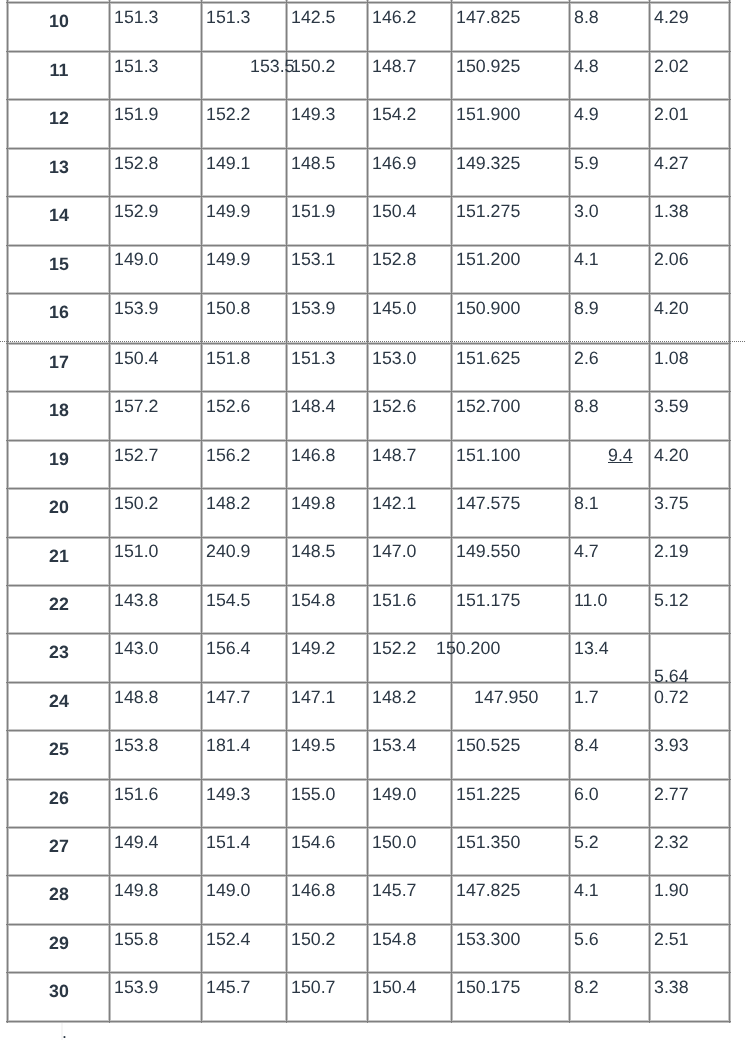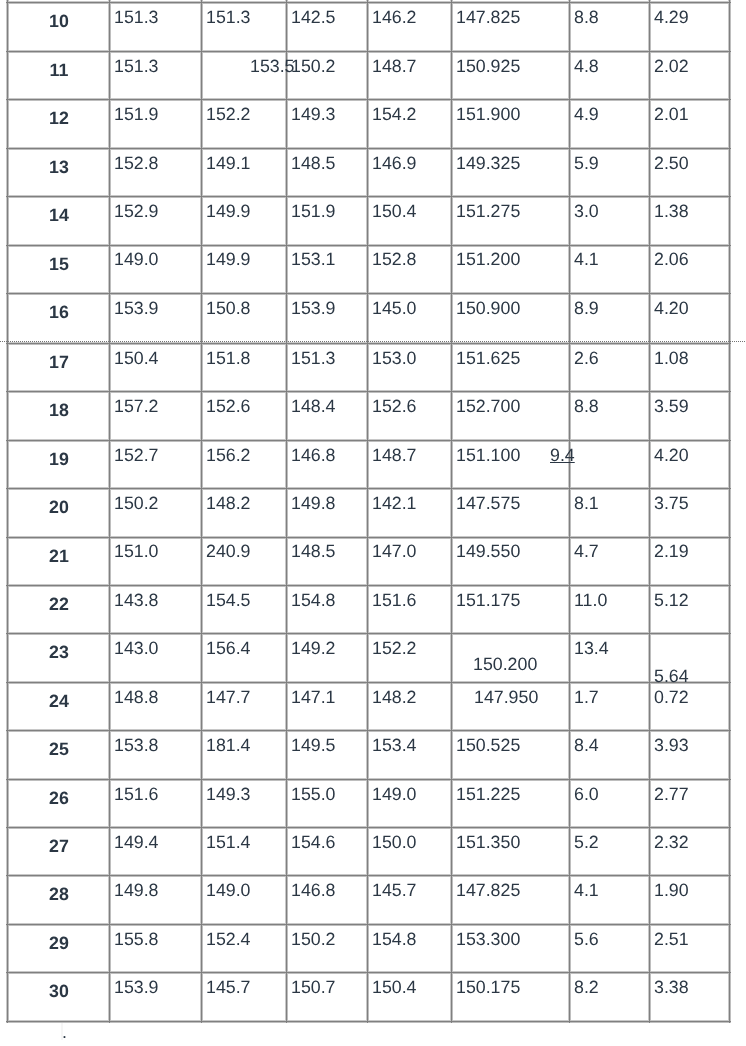--- a/index.html
+++ b/index.html
@@ -120,21 +120,21 @@
       <div class="cellv" style="left: 456.2px; top: 106.16px;">151.900</div>
       <div class="cellv" style="left: 574.2px; top: 106.16px;">4.9</div>
       <div class="cellv" style="left: 654.2px; top: 106.16px;">2.01</div>
       <div class="cellidx" style="left: 8.2px; width: 102px; top: 158.68px;">13</div>
       <div class="cellv" style="left: 114.2px; top: 154.58px;">152.8</div>
       <div class="cellv" style="left: 206.2px; top: 154.58px;">149.1</div>
       <div class="cellv" style="left: 291.2px; top: 154.58px;">148.5</div>
       <div class="cellv" style="left: 372.2px; top: 154.58px;">146.9</div>
       <div class="cellv" style="left: 456.2px; top: 154.58px;">149.325</div>
       <div class="cellv" style="left: 574.2px; top: 154.58px;">5.9</div>
-      <div class="cellv" style="left: 654.2px; top: 154.58px;">2.50</div>
+      <div class="cellv" style="left: 654.2px; top: 154.58px;">4.27</div>
       <div class="cellidx" style="left: 8.2px; width: 102px; top: 207.1px;">14</div>
       <div class="cellv" style="left: 114.2px; top: 203px;">152.9</div>
       <div class="cellv" style="left: 206.2px; top: 203px;">149.9</div>
       <div class="cellv" style="left: 291.2px; top: 203px;">151.9</div>
       <div class="cellv" style="left: 372.2px; top: 203px;">150.4</div>
       <div class="cellv" style="left: 456.2px; top: 203px;">151.275</div>
       <div class="cellv" style="left: 574.2px; top: 203px;">3.0</div>
       <div class="cellv" style="left: 654.2px; top: 203px;">1.38</div>
       <div class="cellidx" style="left: 8.2px; width: 102px; top: 255.52px;">15</div>
       <div class="cellv" style="left: 114.2px; top: 251.42px;">149.0</div>
@@ -167,21 +167,21 @@
       <div class="cellv" style="left: 372.2px; top: 398.18px;">152.6</div>
       <div class="cellv" style="left: 456.2px; top: 398.18px;">152.700</div>
       <div class="cellv" style="left: 574.2px; top: 398.18px;">8.8</div>
       <div class="cellv" style="left: 654.2px; top: 398.18px;">3.59</div>
       <div class="cellidx" style="left: 8.2px; width: 102px; top: 450.7px;">19</div>
       <div class="cellv" style="left: 114.2px; top: 446.6px;">152.7</div>
       <div class="cellv" style="left: 206.2px; top: 446.6px;">156.2</div>
       <div class="cellv" style="left: 291.2px; top: 446.6px;">146.8</div>
       <div class="cellv" style="left: 372.2px; top: 446.6px;">148.7</div>
       <div class="cellv" style="left: 456.2px; top: 446.6px;">151.100</div>
-      <div class="cellv" style="left: 550px; top: 446.6px; text-decoration: underline;">9.4</div>
+      <div class="cellv" style="left: 608px; top: 446.6px; text-decoration: underline;">9.4</div>
       <div class="cellv" style="left: 654.2px; top: 446.6px;">4.20</div>
       <div class="cellidx" style="left: 8.2px; width: 102px; top: 499.12px;">20</div>
       <div class="cellv" style="left: 114.2px; top: 495.02px;">150.2</div>
       <div class="cellv" style="left: 206.2px; top: 495.02px;">148.2</div>
       <div class="cellv" style="left: 291.2px; top: 495.02px;">149.8</div>
       <div class="cellv" style="left: 372.2px; top: 495.02px;">142.1</div>
       <div class="cellv" style="left: 456.2px; top: 495.02px;">147.575</div>
       <div class="cellv" style="left: 574.2px; top: 495.02px;">8.1</div>
       <div class="cellv" style="left: 654.2px; top: 495.02px;">3.75</div>
       <div class="cellidx" style="left: 8.2px; width: 102px; top: 547.54px;">21</div>
@@ -198,21 +198,21 @@
       <div class="cellv" style="left: 291.2px; top: 591.86px;">154.8</div>
       <div class="cellv" style="left: 372.2px; top: 591.86px;">151.6</div>
       <div class="cellv" style="left: 456.2px; top: 591.86px;">151.175</div>
       <div class="cellv" style="left: 574.2px; top: 591.86px;">11.0</div>
       <div class="cellv" style="left: 654.2px; top: 591.86px;">5.12</div>
       <div class="cellidx" style="left: 8.2px; width: 102px; top: 644.38px;">23</div>
       <div class="cellv" style="left: 114.2px; top: 640.28px;">143.0</div>
       <div class="cellv" style="left: 206.2px; top: 640.28px;">156.4</div>
       <div class="cellv" style="left: 291.2px; top: 640.28px;">149.2</div>
       <div class="cellv" style="left: 372.2px; top: 640.28px;">152.2</div>
-      <div class="cellv" style="left: 473px; top: 640.28px; margin-top: 16px;">150.200</div>
+      <div class="cellv" style="left: 436px; top: 640.28px;">150.200</div>
       <div class="cellv" style="left: 574.2px; top: 640.28px;">13.4</div>
       <div class="cellv" style="left: 654.2px; top: 640.28px; margin-top: 28px;">5.64</div>
       <div class="cellidx" style="left: 8.2px; width: 102px; top: 692.8px;">24</div>
       <div class="cellv" style="left: 114.2px; top: 688.7px;">148.8</div>
       <div class="cellv" style="left: 206.2px; top: 688.7px;">147.7</div>
       <div class="cellv" style="left: 291.2px; top: 688.7px;">147.1</div>
       <div class="cellv" style="left: 372.2px; top: 688.7px;">148.2</div>
       <div class="cellv" style="left: 474px; top: 688.7px;">147.950</div>
       <div class="cellv" style="left: 574.2px; top: 688.7px;">1.7</div>
       <div class="cellv" style="left: 654.2px; top: 688.7px;">0.72</div>

